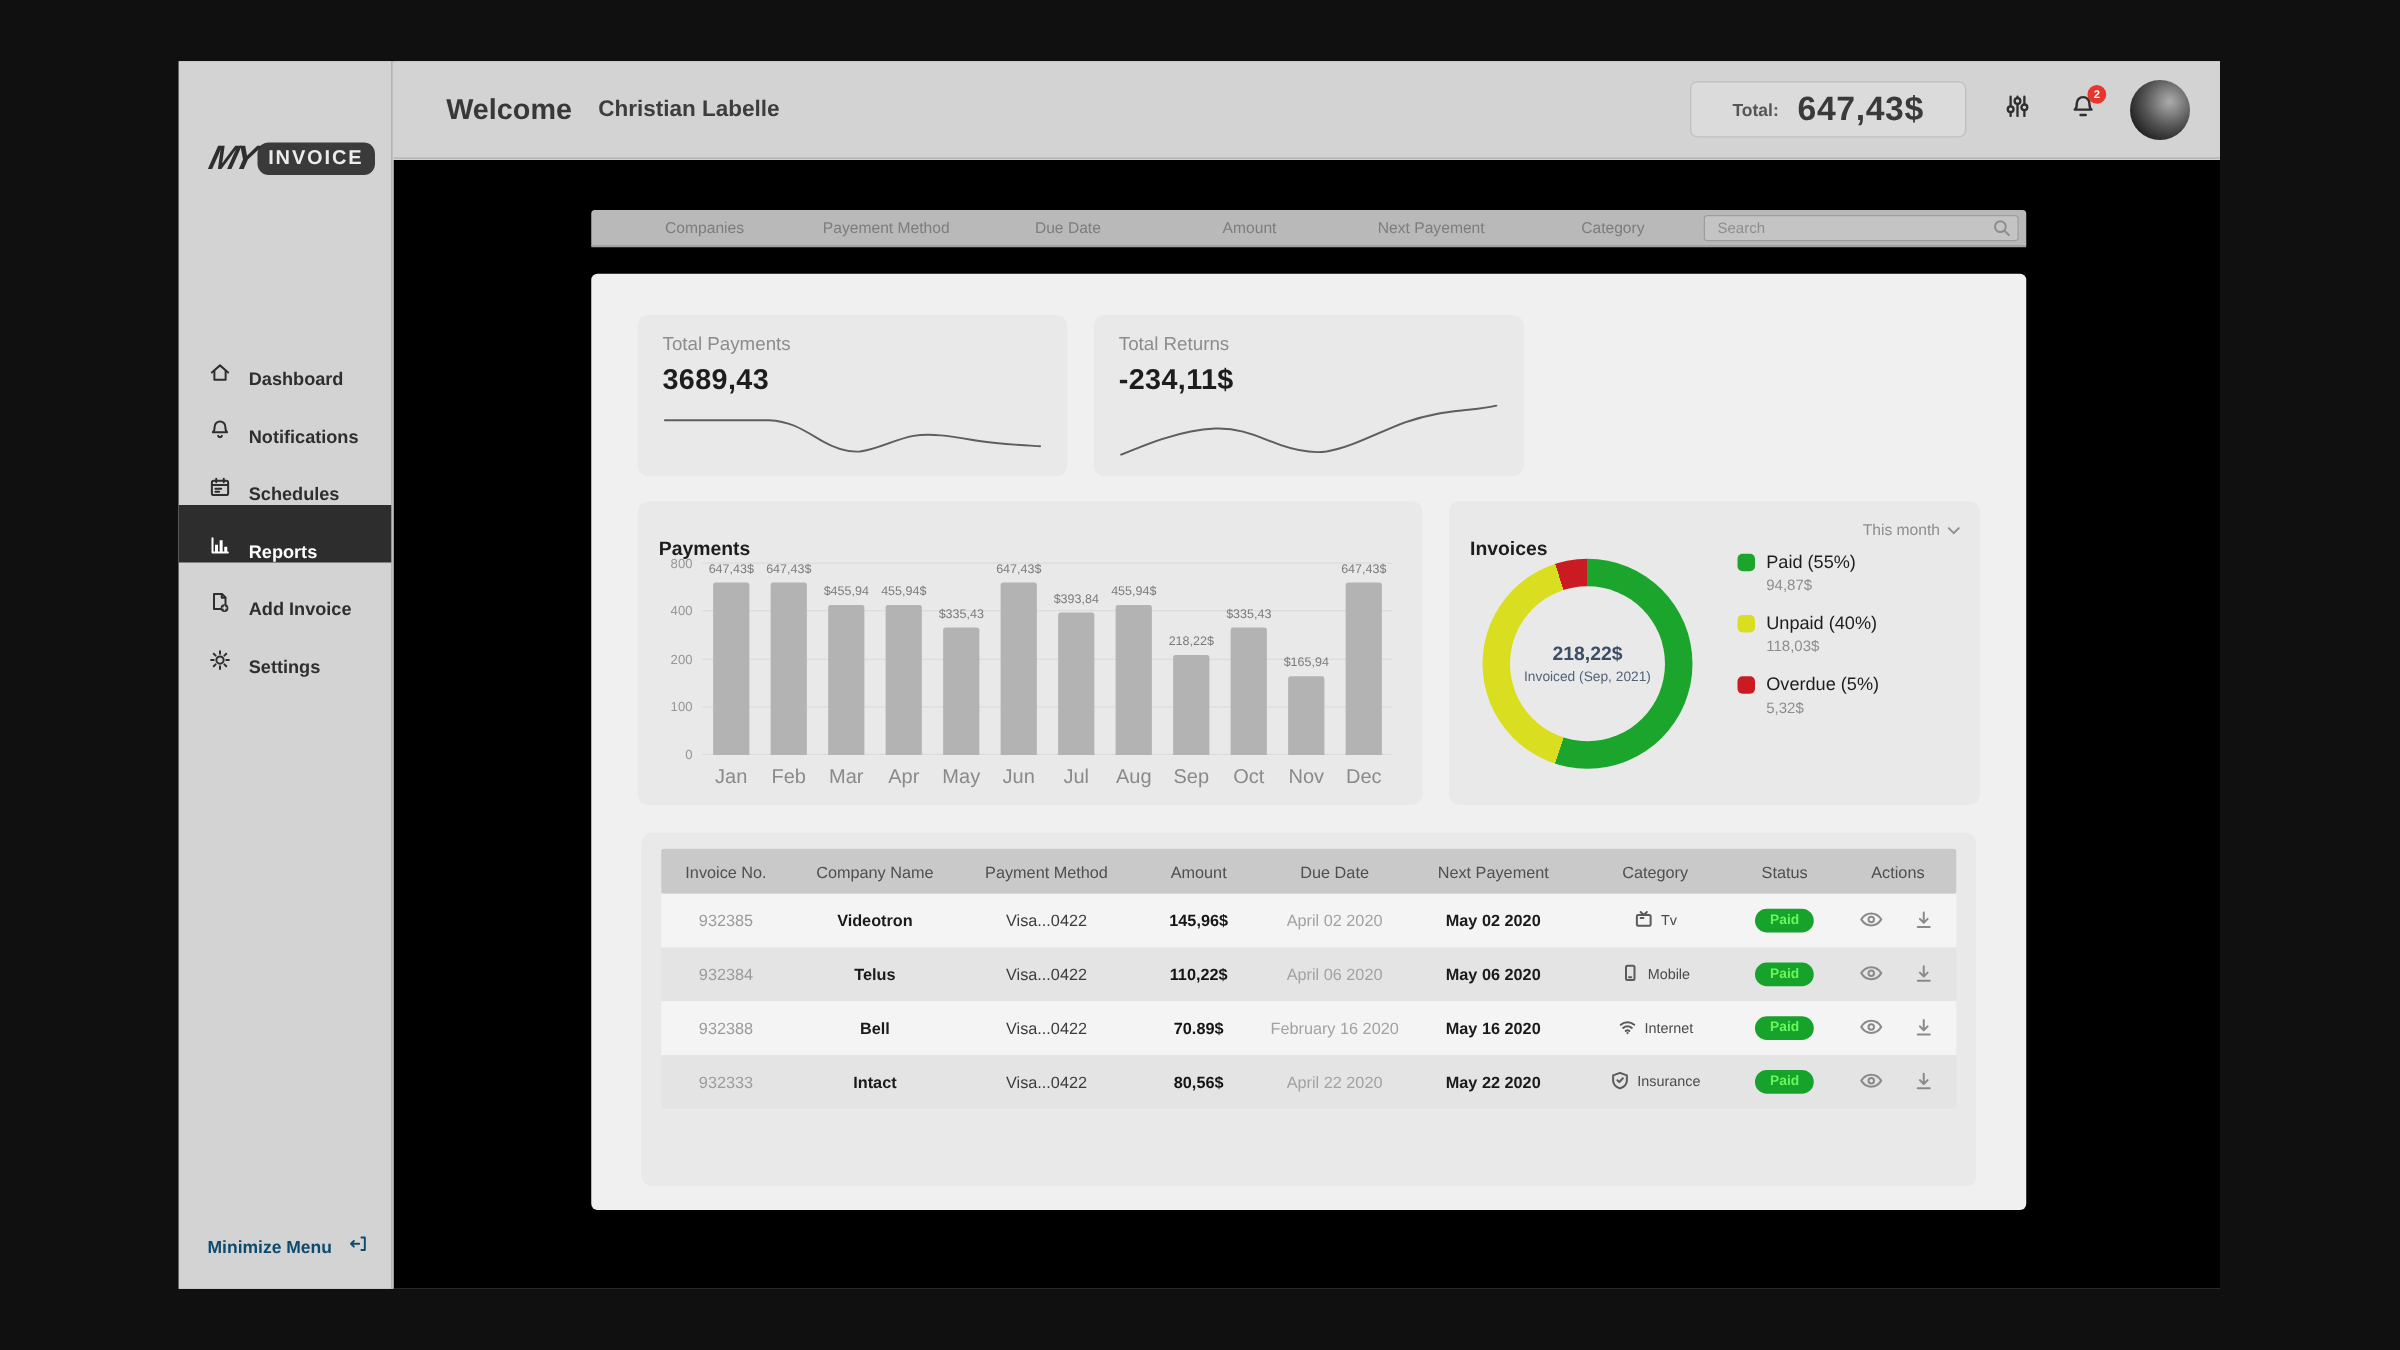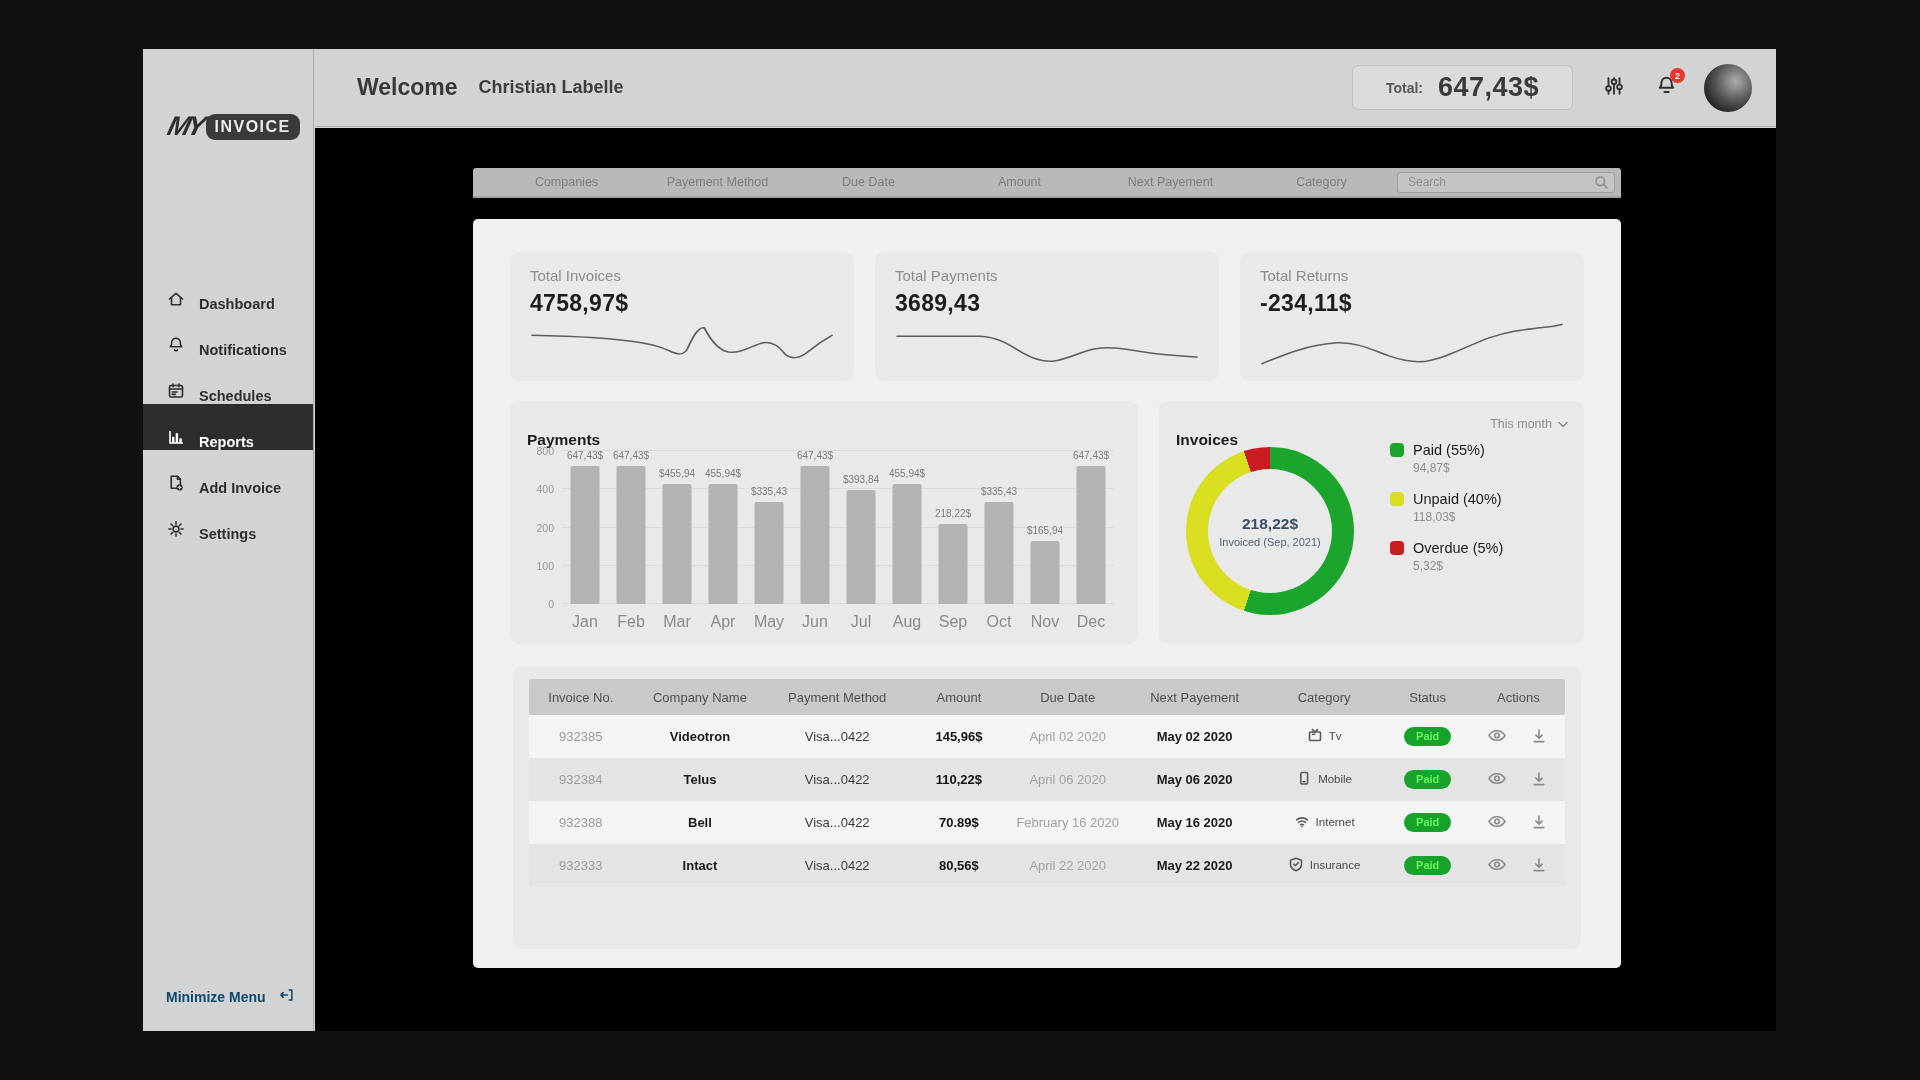--- a/index.html
+++ b/index.html
@@ -33,21 +33,21 @@
   .total-value { font-size:27px; font-weight:800; color:#3a3a3a; letter-spacing:.5px; }
   .icon-btn { position:relative; margin-left:30px; color:#2f2f2f; cursor:pointer; display:flex; }
   .badge { position:absolute; top:-6px; right:-7px; width:15px; height:15px; border-radius:50%; background:#e8352d; color:#fff; font-size:9px; font-weight:800; display:flex; align-items:center; justify-content:center; }
   .avatar { width:48px; height:48px; border-radius:50%; margin-left:26px; cursor:pointer;
     background:radial-gradient(circle at 66% 36%, #ababab 0%, #8b8b8b 18%, #565656 45%, #262626 75%, #121212 100%); }
 
   
   .content { position:absolute; left:172px; top:79px; width:1461px; height:903px; background:#000000; }
   .filterbar { position:absolute; left:158px; top:40px; width:1148px; height:30px; background:#b9b9b9; border-radius:3px 3px 0 0; border-bottom:2px solid #a2a2a2; display:flex; align-items:center; padding:0 6px 0 18px; }
   .filter-item { flex:1; text-align:center; font-size:12.5px; color:#7d7d7d; cursor:pointer; white-space:nowrap; }
-  .searchbox { position:relative; width:218px; height:21px; flex:0 0 auto;text-decoration:underline; }
+  .searchbox { position:relative; width:252px; height:21px; flex:0 0 auto;text-decoration:underline; }
   .searchbox input { width:100%; height:100%; background:#c4c4c4; border:1px solid #9e9e9e; border-radius:3px; font-size:12px; color:#5f5f5f; padding:0 26px 0 10px; outline:none; font-family:inherit; }
   .searchbox input::placeholder { color:#8e8e8e; }
   .search-ic { position:absolute; right:7px; top:3.5px; color:#8e8e8e; }
 
   .panel { position:absolute; left:158px; top:91px; width:1148px; height:749px; background:#f0f0f0; border-radius:5px; box-shadow:12px 16px 30px rgba(0,0,0,.24), 0 4px 10px rgba(0,0,0,.12); }
 
   
   .cards { position:absolute; left:37px; top:33px; width:1074px; display:flex; gap:21px; }
   .sum-card { width:344px; height:129px; background:#e9e9e9; border-radius:9px; padding:15px 20px 10px; }
   .sum-title { font-size:15px; color:#8c8c8c; }
@@ -216,27 +216,20 @@
         <div class="searchbox"><input type="text" placeholder="Search" style=""><span class="search-ic"><svg width="14" height="14" viewBox="0 0 14 14" fill="none" stroke="currentColor" stroke-width="1.6" stroke-linecap="round" stroke-linejoin="round">
               <circle cx="6.3" cy="6.3" r="4.3"></circle>
               <path d="M9.6 9.6 L13 13"></path>
             </svg></span></div>
       </div>
 
     <div class="panel">
 
       <div class="cards" id="summary-cards">
           <div class="sum-card">
-            <div class="sum-title">Total Invoices</div>
-            <div class="sum-value">4758,97$</div>
-            <svg class="spark" viewBox="0 0 300 60" preserveAspectRatio="none">
-              <path d="M2 22 C50 23 85 26 110 31 C126 34 133 38 140 42 C146 45 151 46 155 39 C160 26 166 11 172 13 C178 27 186 40 196 42 C208 44 220 34 230 31 C240 29 246 36 252 45 C258 51 266 50 274 42 C282 34 292 26 298 22" fill="none" stroke="#5e5e5e" stroke-width="1.8" stroke-linecap="round"></path>
-            </svg>
-          </div>
-          <div class="sum-card">
             <div class="sum-title">Total Payments</div>
             <div class="sum-value">3689,43</div>
             <svg class="spark" viewBox="0 0 300 60" preserveAspectRatio="none">
               <path d="M2 23 L84 23 C102 24 112 33 126 43 C136 50 146 54 156 53 C170 51 184 41 198 38 C214 35 230 39 250 43 C266 46 284 47 298 48" fill="none" stroke="#5e5e5e" stroke-width="1.8" stroke-linecap="round"></path>
             </svg>
           </div>
           <div class="sum-card">
             <div class="sum-title">Total Returns</div>
             <div class="sum-value">-234,11$</div>
             <svg class="spark" viewBox="0 0 300 60" preserveAspectRatio="none">

